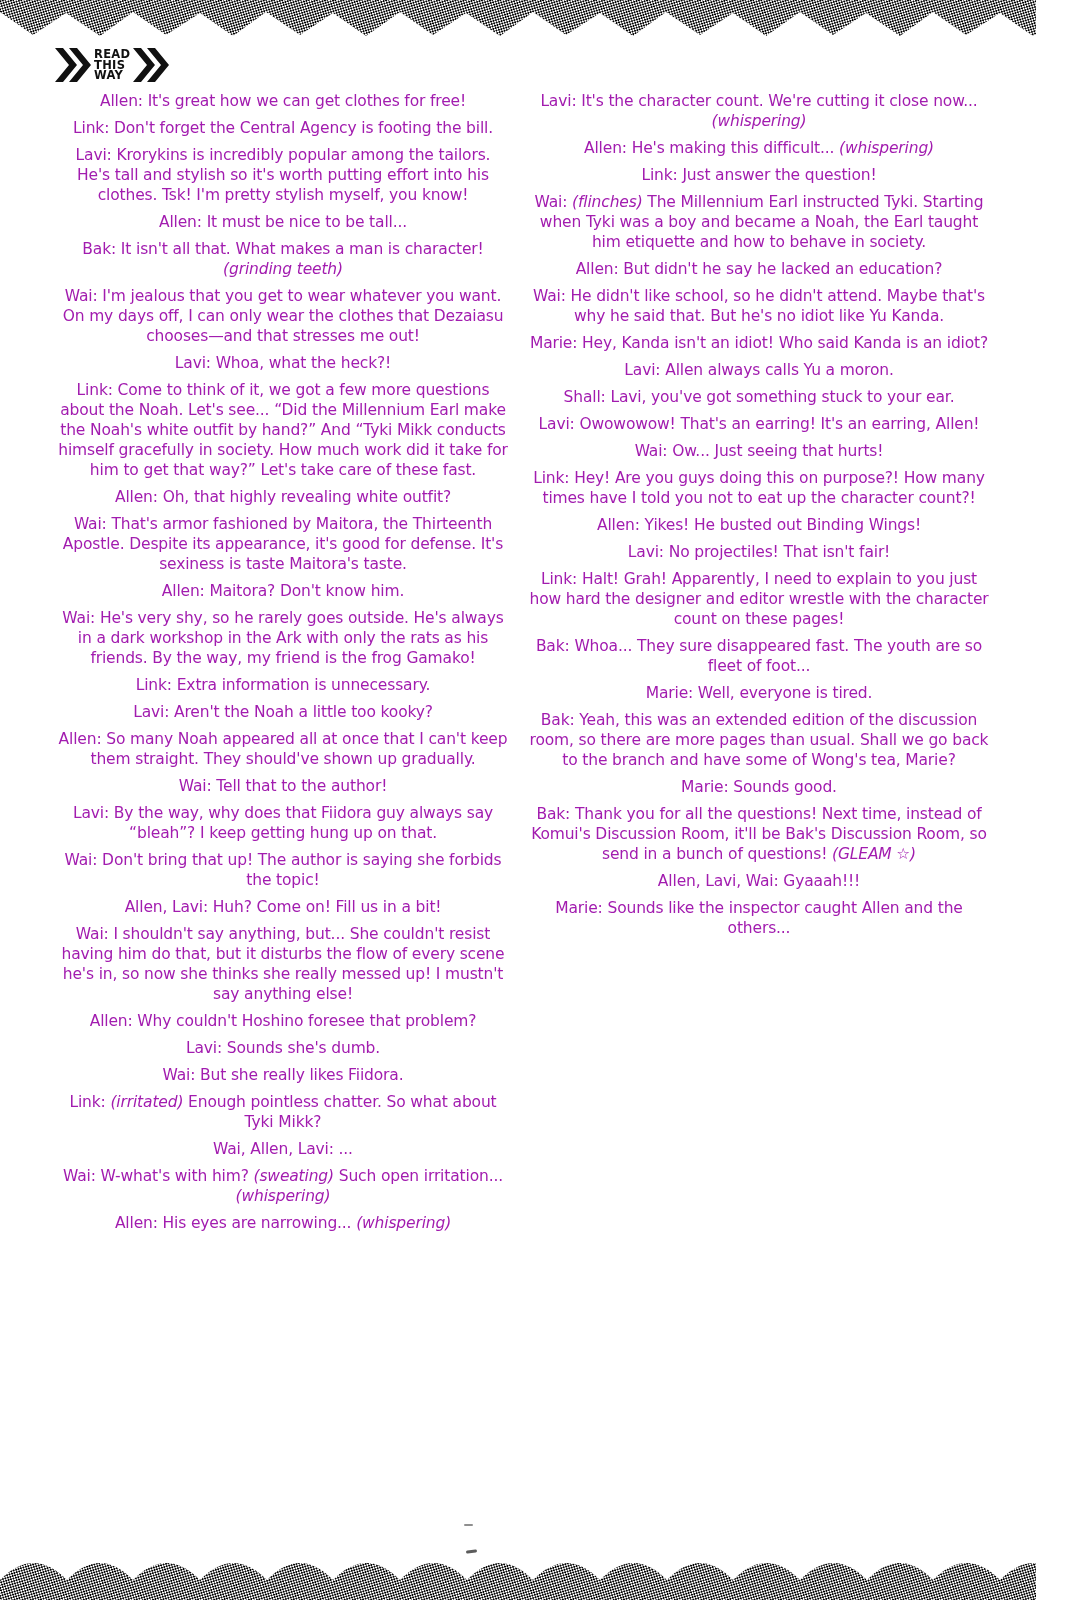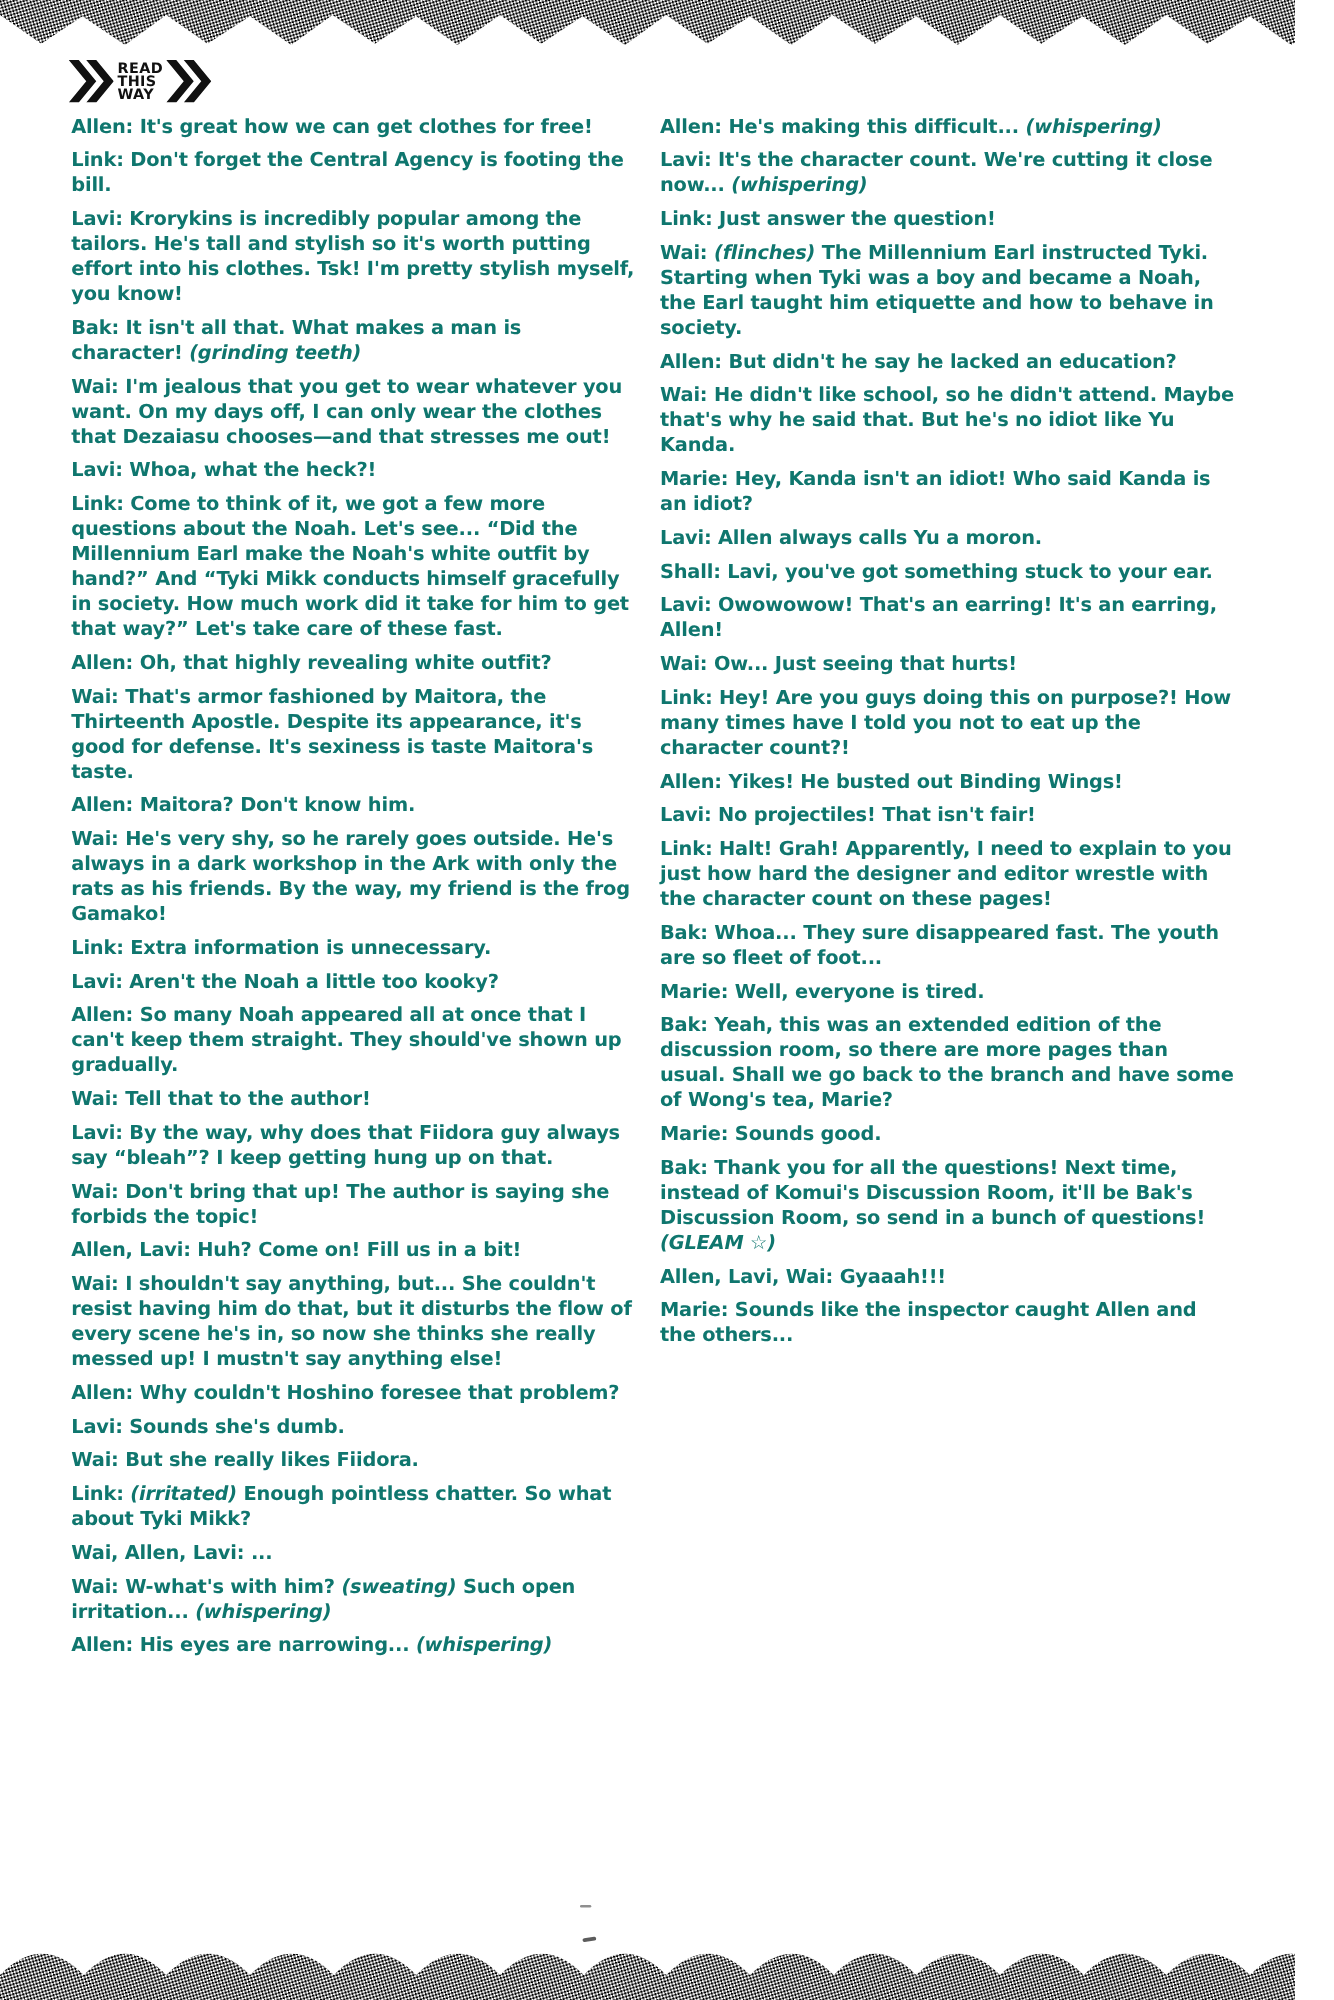--- a/index.html
+++ b/index.html
@@ -24,24 +24,24 @@
     color: #111;
   }
   .rtw-text {
     font-weight: bold; font-size: 11.5px; line-height: 10.5px;
     letter-spacing: 0.3px; text-align: left;
   }
   .rtw-text div { white-space: nowrap; }
 
   .col {
     position: absolute; top: 91px;
-    font-size: 15.5px; font-weight: bold;
+    font-size: 15.5px; font-weight: normal;
     line-height: 20px; letter-spacing: -0.15px;
-    color: #0f766e;
-    text-align: left;
+    color: #a21caf;
+    text-align: center;
   }
   .col-left  { left: 57px;  width: 452px; }
   .col-right { left: 528px; width: 462px; }
   .col p { margin: 0 0 7px 0; }
   .it { font-style: italic; }
 
   .speck {
     position: absolute; background: #333; border-radius: 2px;
   }
   .speck-1 { left: 464px; top: 1524px; width: 9px; height: 2px; opacity: .55; }
@@ -76,20 +76,21 @@
     <svg width="36" height="34" viewBox="0 0 36 34" xmlns="http://www.w3.org/2000/svg">
       <polygon fill="#111" points="0,0 8,0 22,17 8,34 0,34 14,17"></polygon>
       <polygon fill="#111" points="14,0 22,0 36,17 22,34 14,34 28,17"></polygon>
     </svg>
   </div>
 
   <div class="col col-left">
       <p><span>Allen: It's great how we can get clothes for free!</span></p>
       <p><span>Link: Don't forget the Central Agency is footing the bill.</span></p>
       <p><span>Lavi: Krorykins is incredibly popular among the tailors. He's tall and stylish so it's worth putting effort into his clothes. Tsk! I'm pretty stylish myself, you know!</span></p>
+      <p><span>Allen: It must be nice to be tall...</span></p>
       <p><span>Bak: It isn't all that. What makes a man is character! </span><span class="it">(grinding teeth)</span></p>
       <p><span>Wai: I'm jealous that you get to wear whatever you want. On my days off, I can only wear the clothes that Dezaiasu chooses—and that stresses me out!</span></p>
       <p><span>Lavi: Whoa, what the heck?!</span></p>
       <p><span>Link: Come to think of it, we got a few more questions about the Noah. Let's see... “Did the Millennium Earl make the Noah's white outfit by hand?” And “Tyki Mikk conducts himself gracefully in society. How much work did it take for him to get that way?” Let's take care of these fast.</span></p>
       <p><span>Allen: Oh, that highly revealing white outfit?</span></p>
       <p><span>Wai: That's armor fashioned by Maitora, the Thirteenth Apostle. Despite its appearance, it's good for defense. It's sexiness is taste Maitora's taste.</span></p>
       <p><span>Allen: Maitora? Don't know him.</span></p>
       <p><span>Wai: He's very shy, so he rarely goes outside. He's always in a dark workshop in the Ark with only the rats as his friends. By the way, my friend is the frog Gamako!</span></p>
       <p><span>Link: Extra information is unnecessary.</span></p>
       <p><span>Lavi: Aren't the Noah a little too kooky?</span></p>
@@ -101,22 +102,22 @@
       <p><span>Wai: I shouldn't say anything, but... She couldn't resist having him do that, but it disturbs the flow of every scene he's in, so now she thinks she really messed up! I mustn't say anything else!</span></p>
       <p><span>Allen: Why couldn't Hoshino foresee that problem?</span></p>
       <p><span>Lavi: Sounds she's dumb.</span></p>
       <p><span>Wai: But she really likes Fiidora.</span></p>
       <p><span>Link: </span><span class="it">(irritated)</span><span> Enough pointless chatter. So what about Tyki Mikk?</span></p>
       <p><span>Wai, Allen, Lavi: ...</span></p>
       <p><span>Wai: W-what's with him? </span><span class="it">(sweating)</span><span> Such open irritation... </span><span class="it">(whispering)</span></p>
       <p><span>Allen: His eyes are narrowing... </span><span class="it">(whispering)</span></p>
     </div>
   <div class="col col-right">
+      <p><span>Lavi: It's the character count. We're cutting it close now... </span><span class="it">(whispering)</span></p>
       <p><span>Allen: He's making this difficult... </span><span class="it">(whispering)</span></p>
-      <p><span>Lavi: It's the character count. We're cutting it close now... </span><span class="it">(whispering)</span></p>
       <p><span>Link: Just answer the question!</span></p>
       <p><span>Wai: </span><span class="it">(flinches)</span><span> The Millennium Earl instructed Tyki. Starting when Tyki was a boy and became a Noah, the Earl taught him etiquette and how to behave in society.</span></p>
       <p><span>Allen: But didn't he say he lacked an education?</span></p>
       <p><span>Wai: He didn't like school, so he didn't attend. Maybe that's why he said that. But he's no idiot like Yu Kanda.</span></p>
       <p><span>Marie: Hey, Kanda isn't an idiot! Who said Kanda is an idiot?</span></p>
       <p><span>Lavi: Allen always calls Yu a moron.</span></p>
       <p><span>Shall: Lavi, you've got something stuck to your ear.</span></p>
       <p><span>Lavi: Owowowow! That's an earring! It's an earring, Allen!</span></p>
       <p><span>Wai: Ow... Just seeing that hurts!</span></p>
       <p><span>Link: Hey! Are you guys doing this on purpose?! How many times have I told you not to eat up the character count?!</span></p>

